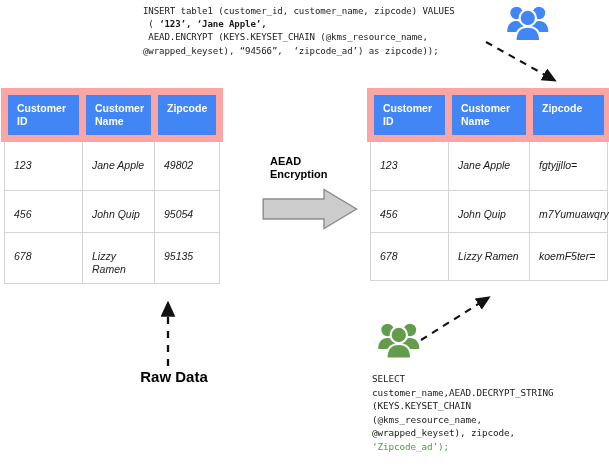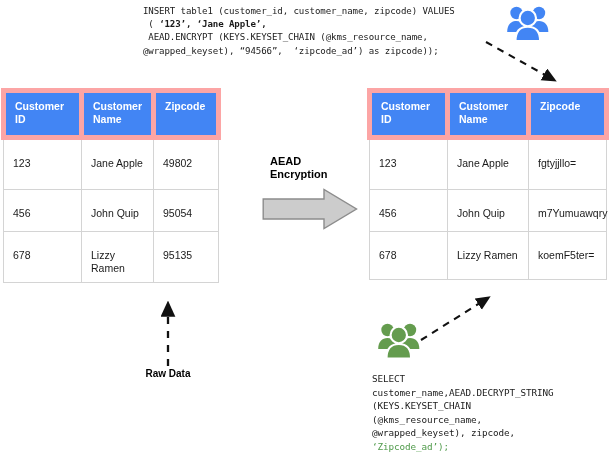--- a/index.html
+++ b/index.html
@@ -39,31 +39,32 @@
   }
   .data-table th {
     background: #4285f4;
     color: #ffffff;
     font-weight: bold;
     font-size: 10.5px;
     text-align: left;
     vertical-align: top;
     padding: 7px 8px 7px 9px;
     line-height: 12.5px;
-    border: 5px solid #fca5a5;
+    border: 7px solid #fca5a5;
   }
   .data-table td {
     font-size: 10.5px;
     color: #1a1a1a;
     text-align: left;
     vertical-align: top;
     padding: 17px 8px 8px 9px;
     line-height: 12.5px;
     border: 1px solid #d4d4d4;
     background: #ffffff;
+    font-style: italic;
   }
 
   
   #table-left { left: 1px; top: 88px; width: 215px; }
   #table-left th:nth-child(1), #table-left td:nth-child(1) { width: 78px; }
   #table-left th:nth-child(2), #table-left td:nth-child(2) { width: 72px; }
   #table-left th:nth-child(3), #table-left td:nth-child(3) { width: 65px; }
   #table-left thead th { height: 47px; }
   #table-left tbody tr:nth-child(1) td { height: 52px; }
   #table-left tbody tr:nth-child(2) td { height: 42px; }
@@ -91,24 +92,24 @@
   }
   #block-arrow {
     position: absolute;
     left: 262px; top: 188px;
     width: 96px; height: 42px;
   }
 
   
   #raw-data-label {
     position: absolute;
-    left: 108px; top: 368px;
+    left: 114px; top: 368px;
     width: 120px;
     text-align: center;
-    font-size: 10px;
+    font-size: 15px;
     font-weight: bold;
     color: #000;
   }
   #raw-data-arrow {
     position: absolute;
     left: 148px; top: 294px;
     width: 40px; height: 74px;
   }
 
   

